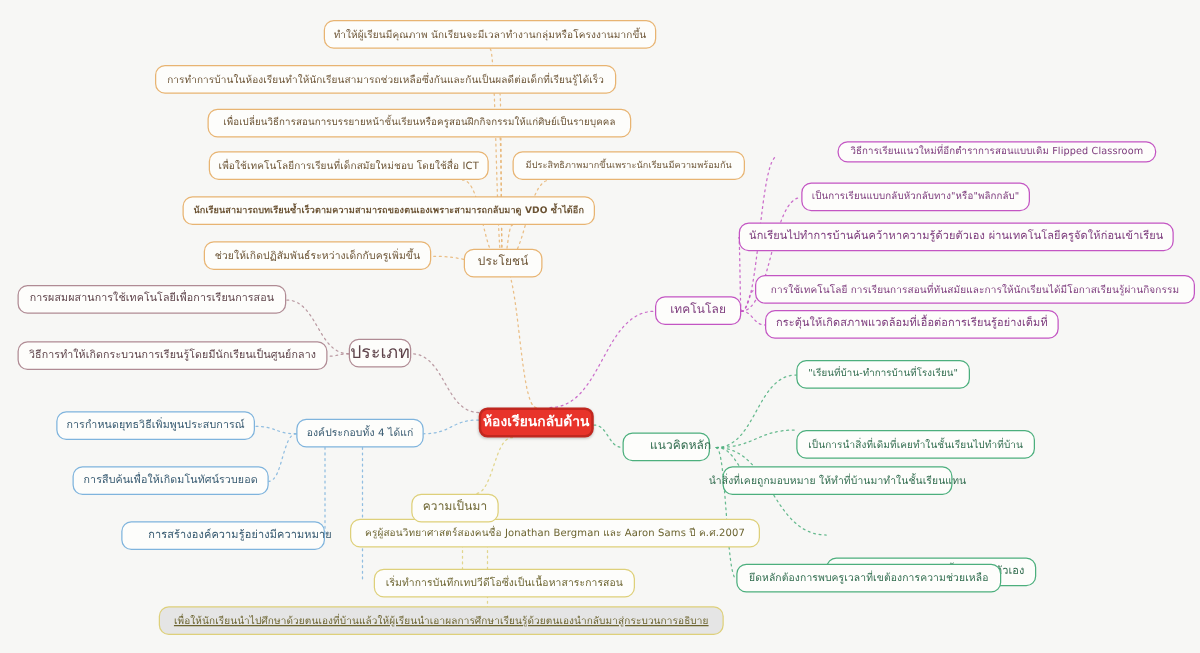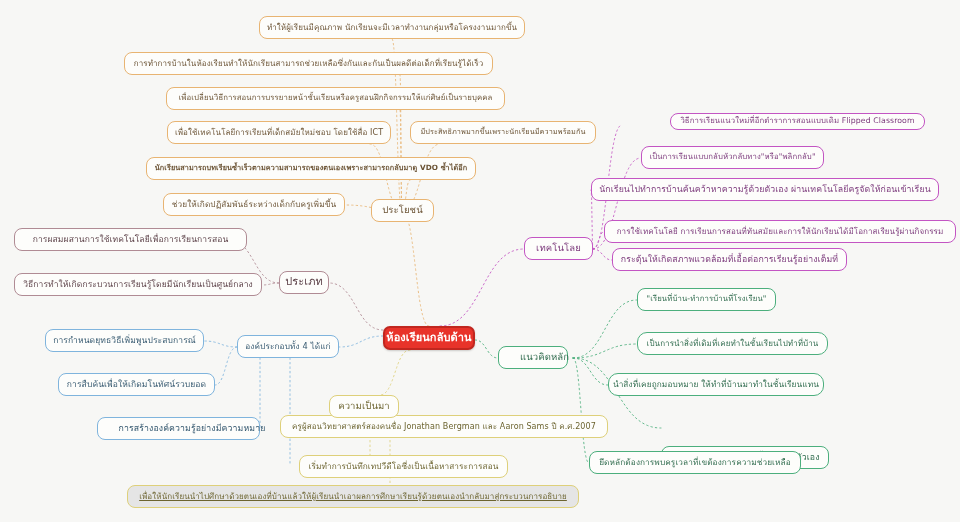--- a/index.html
+++ b/index.html
@@ -104,27 +104,27 @@
     </div>
     <div class="node" style="left: 146px; top: 157px; width: 330px; height: 23px; font-size: 7.25px; background: rgb(253, 253, 251); border-color: rgb(232, 180, 114); color: rgb(107, 83, 52); font-weight: bold;">
       <span class="lbl">นักเรียนสามารถบทเรียนซ้ำเร็วตามความสามารถของตนเองเพราะสามารถกลับมาดู VDO ซ้ำได้อีก</span>
     </div>
     <div class="node" style="left: 163px; top: 193px; width: 182px; height: 23px; font-size: 8.25px; background: rgb(253, 253, 251); border-color: rgb(232, 180, 114); color: rgb(107, 83, 52);">
       <span class="lbl">ช่วยให้เกิดปฏิสัมพันธ์ระหว่างเด็กกับครูเพิ่มขึ้น</span>
     </div>
     <div class="node" style="left: 371px; top: 199px; width: 63px; height: 23px; font-size: 9.5px; background: rgb(253, 253, 251); border-color: rgb(232, 180, 114); color: rgb(107, 83, 52); font-weight: normal; border-width: 1.3px;">
       <span class="lbl">ประโยชน์</span>
     </div>
-    <div class="node" style="left: 14px; top: 228px; width: 233px; height: 23px; font-size: 8.5px; background: rgb(253, 253, 251); border-color: rgb(176, 139, 148); color: rgb(93, 66, 73); align-items: center;">
+    <div class="node" style="left: 14px; top: 228px; width: 215px; height: 23px; font-size: 8.5px; background: rgb(253, 253, 251); border-color: rgb(176, 139, 148); color: rgb(93, 66, 73); align-items: center;">
       <span class="lbl">การผสมผสานการใช้เทคโนโลยีเพื่อการเรียนการสอน</span>
     </div>
     <div class="node" style="left: 14px; top: 273px; width: 248px; height: 23px; font-size: 8.5px; background: rgb(253, 253, 251); border-color: rgb(176, 139, 148); color: rgb(93, 66, 73);">
       <span class="lbl">วิธีการทำให้เกิดกระบวนการเรียนรู้โดยมีนักเรียนเป็นศูนย์กลาง</span>
     </div>
-    <div class="node" style="left: 279px; top: 271px; width: 50px; height: 23px; font-size: 11px; background: rgb(253, 253, 251); border-color: rgb(176, 139, 148); color: rgb(93, 66, 73); font-weight: normal; border-width: 1.3px;">
+    <div class="node" style="left: 279px; top: 271px; width: 50px; height: 23px; font-size: 14px; background: rgb(253, 253, 251); border-color: rgb(176, 139, 148); color: rgb(93, 66, 73); font-weight: normal; border-width: 1.3px;">
       <span class="lbl">ประเภท</span>
     </div>
     <div class="node" style="left: 622px; top: 113px; width: 255px; height: 17px; font-size: 7.75px; background: rgb(253, 253, 251); border-color: rgb(195, 85, 195); color: rgb(124, 58, 124); margin-left: 48px;">
       <span class="lbl">วิธีการเรียนแนวใหม่ที่อีกตำราการสอนแบบเดิม Flipped Classroom</span>
     </div>
     <div class="node" style="left: 641px; top: 146px; width: 183px; height: 23px; font-size: 7.75px; background: rgb(253, 253, 251); border-color: rgb(195, 85, 195); color: rgb(124, 58, 124);">
       <span class="lbl">เป็นการเรียนแบบกลับหัวกลับทาง"หรือ"พลิกกลับ"</span>
     </div>
     <div class="node" style="left: 591px; top: 178px; width: 348px; height: 23px; font-size: 8.75px; background: rgb(253, 253, 251); border-color: rgb(195, 85, 195); color: rgb(124, 58, 124);">
       <span class="lbl">นักเรียนไปทำการบ้านค้นคว้าหาความรู้ด้วยตัวเอง ผ่านเทคโนโลยีครูจัดให้ก่อนเข้าเรียน</span>
@@ -134,24 +134,24 @@
     </div>
     <div class="node" style="left: 612px; top: 248px; width: 235px; height: 23px; font-size: 8.75px; background: rgb(253, 253, 251); border-color: rgb(195, 85, 195); color: rgb(124, 58, 124);">
       <span class="lbl">กระตุ้นให้เกิดสภาพแวดล้อมที่เอื้อต่อการเรียนรู้อย่างเต็มที่</span>
     </div>
     <div class="node" style="left: 524px; top: 237px; width: 69px; height: 23px; font-size: 9.5px; background: rgb(253, 253, 251); border-color: rgb(195, 85, 195); color: rgb(124, 58, 124); font-weight: normal; border-width: 1.3px;">
       <span class="lbl">เทคโนโลย</span>
     </div>
     <div class="node" style="left: 637px; top: 288px; width: 139px; height: 23px; font-size: 7.75px; background: rgb(253, 253, 251); border-color: rgb(76, 175, 125); color: rgb(47, 107, 77);">
       <span class="lbl">"เรียนที่บ้าน-ทำการบ้านที่โรงเรียน"</span>
     </div>
-    <div class="node" style="left: 637px; top: 332px; width: 191px; height: 23px; font-size: 8px; background: rgb(253, 253, 251); border-color: rgb(76, 175, 125); color: rgb(47, 107, 77); border-radius: 10px;">
+    <div class="node" style="left: 637px; top: 344px; width: 191px; height: 23px; font-size: 8px; background: rgb(253, 253, 251); border-color: rgb(76, 175, 125); color: rgb(47, 107, 77);">
       <span class="lbl">เป็นการนำสิ่งที่เดิมที่เคยทำในชั้นเรียนไปทำที่บ้าน</span>
     </div>
-    <div class="node" style="left: 608px; top: 373px; width: 216px; height: 23px; font-size: 8.25px; background: rgb(253, 253, 251); border-color: rgb(76, 175, 125); color: rgb(47, 107, 77); border-radius: 10px;">
+    <div class="node" style="left: 578px; top: 373px; width: 184px; height: 23px; font-size: 8.25px; background: rgb(253, 253, 251); border-color: rgb(76, 175, 125); color: rgb(47, 107, 77);">
       <span class="lbl">นำสิ่งที่เคยถูกมอบหมาย ให้ทำที่บ้านมาทำในชั้นเรียนแทน</span>
     </div>
     <div class="node" style="left: 661px; top: 416px; width: 168px; height: 23px; font-size: 8.75px; background: rgb(253, 253, 251); border-color: rgb(76, 175, 125); color: rgb(47, 107, 77); margin-top: 30px;">
       <span class="lbl">นักเรียนสามารถศึกษาเนื้อหาด้วยตัวเอง</span>
     </div>
     <div class="node" style="left: 589px; top: 451px; width: 212px; height: 23px; font-size: 8.25px; background: rgb(253, 253, 251); border-color: rgb(76, 175, 125); color: rgb(47, 107, 77);">
       <span class="lbl">ยึดหลักต้องการพบครูเวลาที่เขต้องการความช่วยเหลือ</span>
     </div>
     <div class="node" style="left: 498px; top: 346px; width: 70px; height: 23px; font-size: 9.5px; background: rgb(253, 253, 251); border-color: rgb(76, 175, 125); color: rgb(47, 107, 77); font-weight: normal; border-width: 1.3px; padding-left: 32px;">
       <span class="lbl">แนวคิดหลัก</span>

